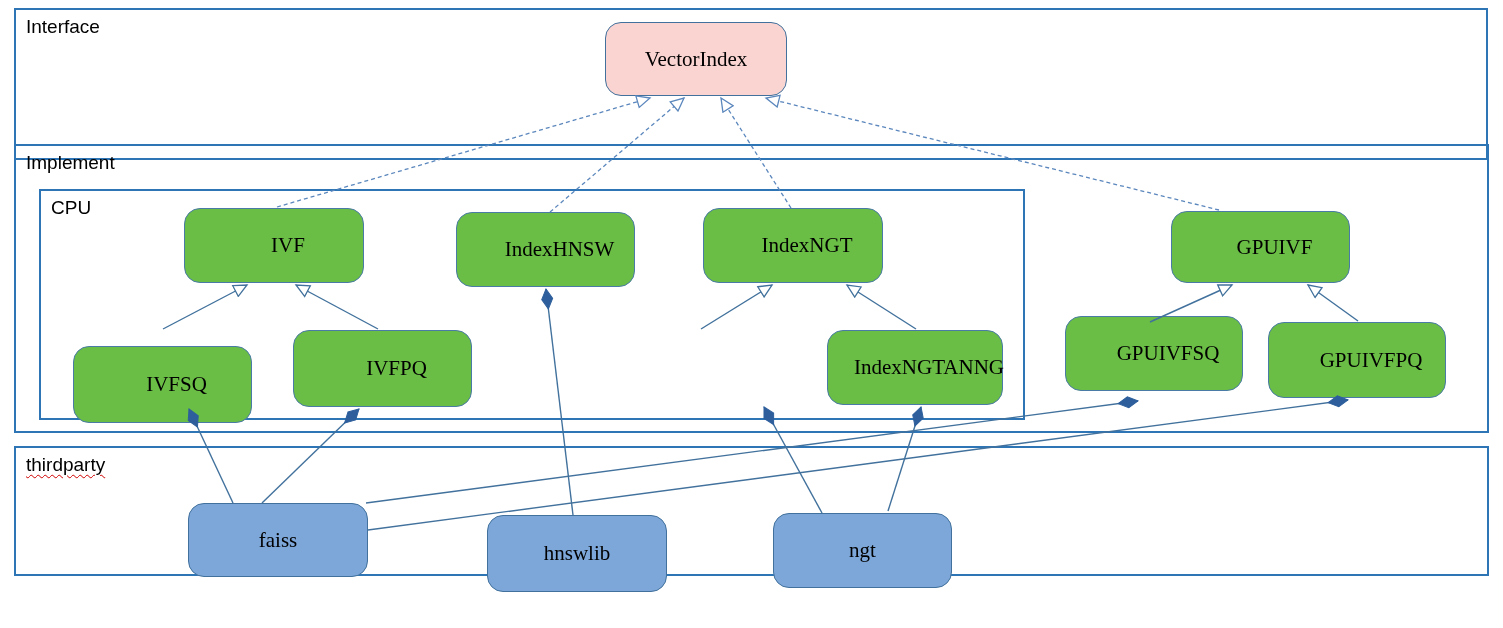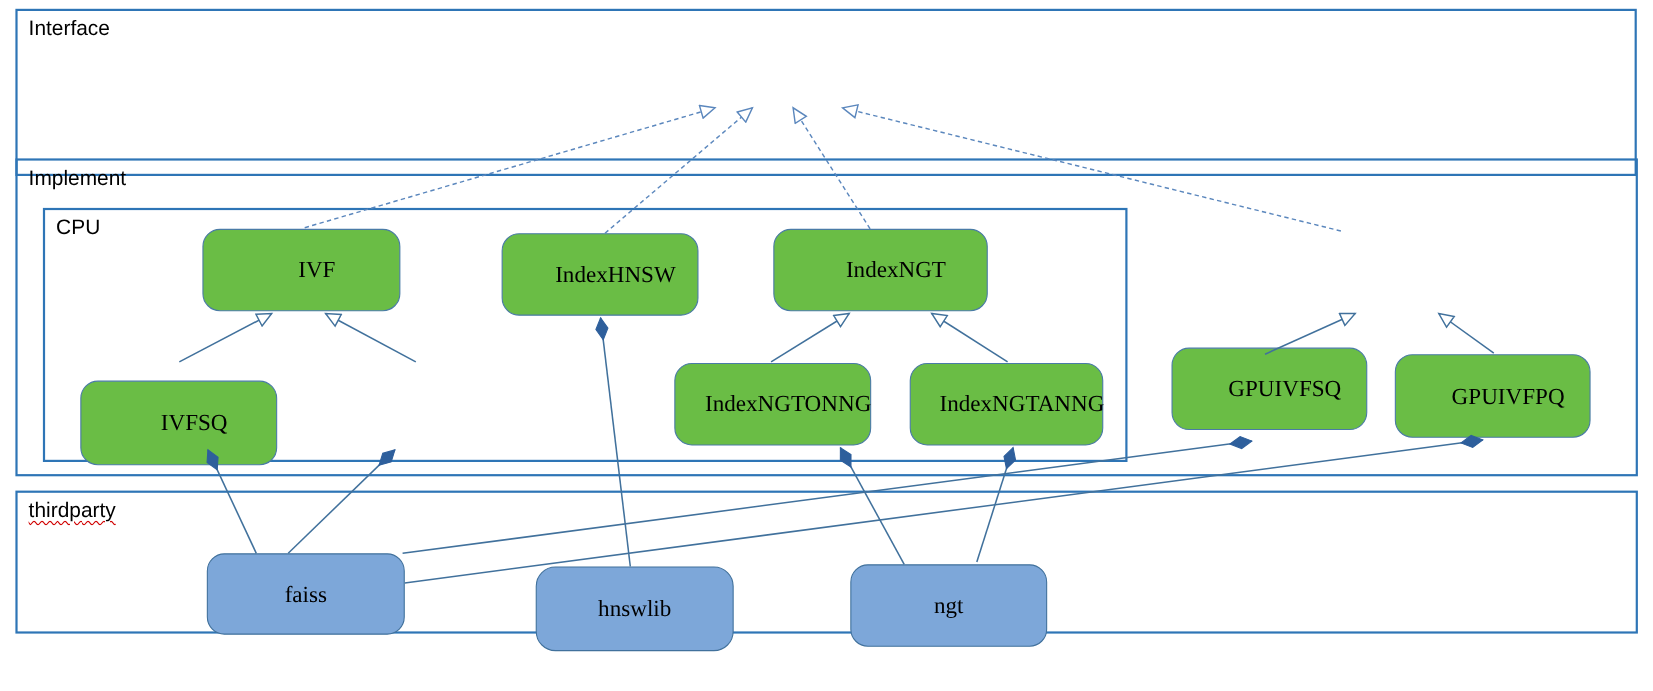--- a/index.html
+++ b/index.html
@@ -42,33 +42,35 @@
 
   <div class="container" style="left:39px;top:189px;width:986px;height:231px;">
     <span class="sec-label">CPU</span>
   </div>
 
 
   <div class="container" style="left:14px;top:446px;width:1475px;height:130px;">
     <span class="sec-label misspelled">thirdparty</span>
   </div>
 
+  <div class="node pink" style="left:605px;top:22px;width:182px;height:74px;">VectorIndex</div>
 
   <div class="node green" style="left:184px;top:208px;width:180px;height:75px;">IVF</div>
   <div class="node green" style="left:456px;top:212px;width:179px;height:75px;">IndexHNSW</div>
-  <div class="node green" style="left:703px;top:208px;width:195px;height:75px;">IndexNGT</div>
+  <div class="node green" style="left:703px;top:208px;width:180px;height:75px;">IndexNGT</div>
+  <div class="node green" style="left:1171px;top:211px;width:179px;height:72px;">GPUIVF</div>
 
   <div class="node green" style="left:73px;top:346px;width:179px;height:77px;">IVFSQ</div>
-  <div class="node green" style="left:613px;top:330px;width:179px;height:75px;">IndexNGTONNG</div>
+  <div class="node green" style="left:293px;top:330px;width:179px;height:77px;">IVFPQ</div>
   <div class="node green" style="left:827px;top:330px;width:176px;height:75px;">IndexNGTANNG</div>
   <div class="node green" style="left:1065px;top:316px;width:178px;height:75px;">GPUIVFSQ</div>
   <div class="node green" style="left:1268px;top:322px;width:178px;height:76px;">GPUIVFPQ</div>
 
   <div class="node blue" style="left:188px;top:503px;width:180px;height:74px;">faiss</div>
-  <div class="node blue" style="left:487px;top:515px;width:180px;height:77px;border-radius:18px;">hnswlib</div>
+  <div class="node blue" style="left:487px;top:515px;width:180px;height:77px;">hnswlib</div>
   <div class="node blue" style="left:773px;top:513px;width:179px;height:75px;">ngt</div>
 
   <svg class="overlay" width="1503" height="628" viewBox="0 0 1503 628">
     <defs>
       <marker id="tri" markerUnits="userSpaceOnUse" markerWidth="16" markerHeight="14" refX="14" refY="7" orient="auto">
         <path class="tri" d="M1,1 L14,7 L1,13 Z"></path>
       </marker>
       <marker id="trid" markerUnits="userSpaceOnUse" markerWidth="16" markerHeight="14" refX="14" refY="7" orient="auto">
         <path class="trid" d="M1,1 L14,7 L1,13 Z"></path>
       </marker>

